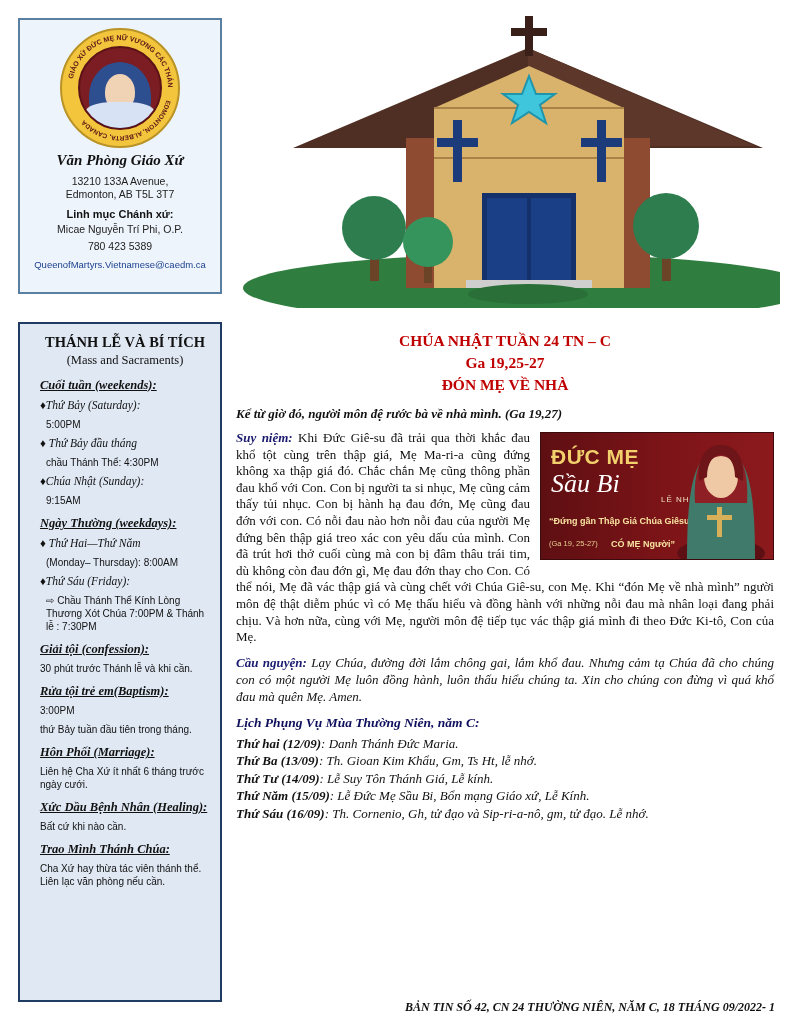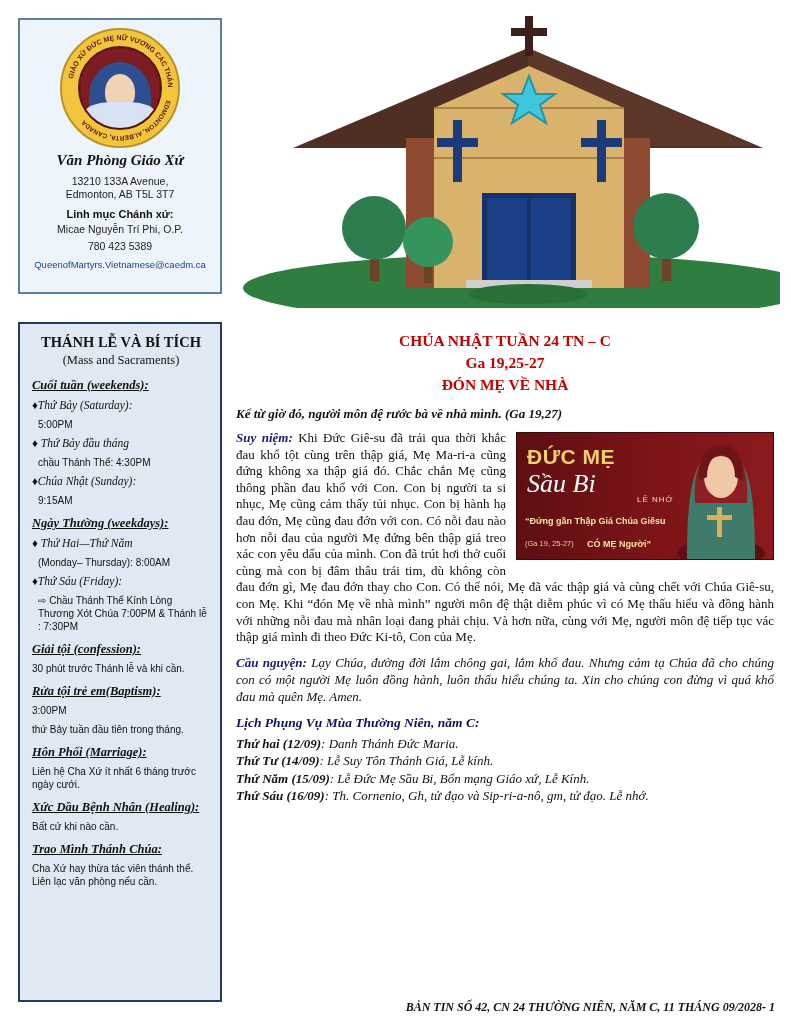--- a/index.html
+++ b/index.html
@@ -135,21 +135,21 @@
 
   
   .sidebar {
     position: absolute;
     left: 18px; top: 322px;
     width: 204px;
     height: 680px;
     border: 2px solid #1f3c63;
     background: #dfe8f3;
     box-sizing: border-box;
-    padding: 8px 10px 6px 12px;
+    padding: 8px 10px 6px 20px;
   }
   .sidebar h2 {
     font-size: 14.5px;
     font-weight: bold;
     text-align: center;
     margin: 2px 0 2px 0;
     font-family: "Liberation Serif", serif;
   }
   .sidebar .subhead {
     font-size: 12.5px;
@@ -231,21 +231,21 @@
   .sched-line {
     font-size: 13px;
     line-height: 17.5px;
     font-style: italic;
   }
   .sched-line b { font-style: italic; }
 
   
   .devotion-img {
     float: right;
-    width: 258px;
+    width: 234px;
     height: 128px;
     margin: 2px 0 6px 10px;
     position: relative;
     background: linear-gradient(90deg,#5e0f12 0%, #7d1418 55%, #8c1a1d 100%);
     overflow: hidden;
     border: 1px solid #3a0a0c;
     box-sizing: border-box;
   }
   .di-title {
     position: absolute;
@@ -469,25 +469,28 @@
   <p class="pray-text">
     <span class="lead">Cầu nguyện:</span><span> Lạy Chúa, đường đời lắm chông gai, lắm khổ đau. Nhưng cảm tạ Chúa đã cho chúng con có một người Mẹ luôn đồng hành, luôn thấu hiểu chúng ta. Xin cho chúng con đừng vì quá khổ đau mà quên Mẹ. Amen.</span>
   </p>
 
   <div class="sched-title">Lịch Phụng Vụ Mùa  Thường Niên, năm C:</div>
 
   <div class="sched-line">
     <b>Thứ hai (12/09)</b><span>: Danh Thánh Đức Maria.</span>
   </div>
   <div class="sched-line">
+    <b>Thứ Ba (13/09)</b><span>: Th. Gioan Kim Khẩu, Gm, Ts Ht, lễ nhớ.</span>
+  </div>
+  <div class="sched-line">
     <b>Thứ Tư (14/09)</b><span>: Lễ Suy Tôn Thánh Giá, Lễ kính.</span>
   </div>
   <div class="sched-line">
     <b>Thứ Năm (15/09)</b><span>: Lễ Đức Mẹ Sầu Bi, Bổn mạng Giáo xứ, Lễ Kính.</span>
   </div>
   <div class="sched-line">
     <b>Thứ Sáu (16/09)</b><span>: Th. Cornenio, Gh, tử đạo và Sip-ri-a-nô, gm, tử đạo. Lễ nhớ.</span>
   </div>
 </div>
 
 <div class="footer">
-  <span>BẢN TIN SỐ 42, CN 24 THƯỜNG NIÊN, NĂM C, 11 THÁNG 09/2028- 1</span>
+  <span>BẢN TIN SỐ 42, CN 24 THƯỜNG NIÊN, NĂM C, 18 THÁNG 09/2022- 1</span>
 </div>
 
 </body></html>

